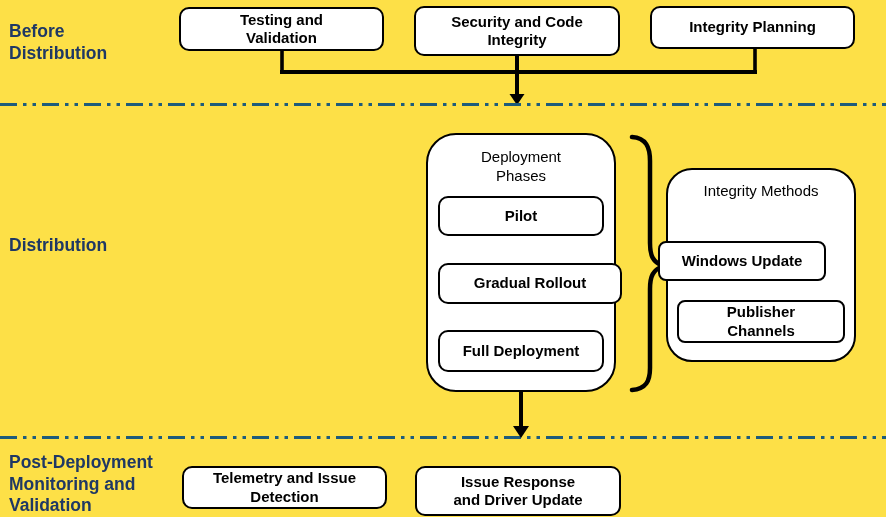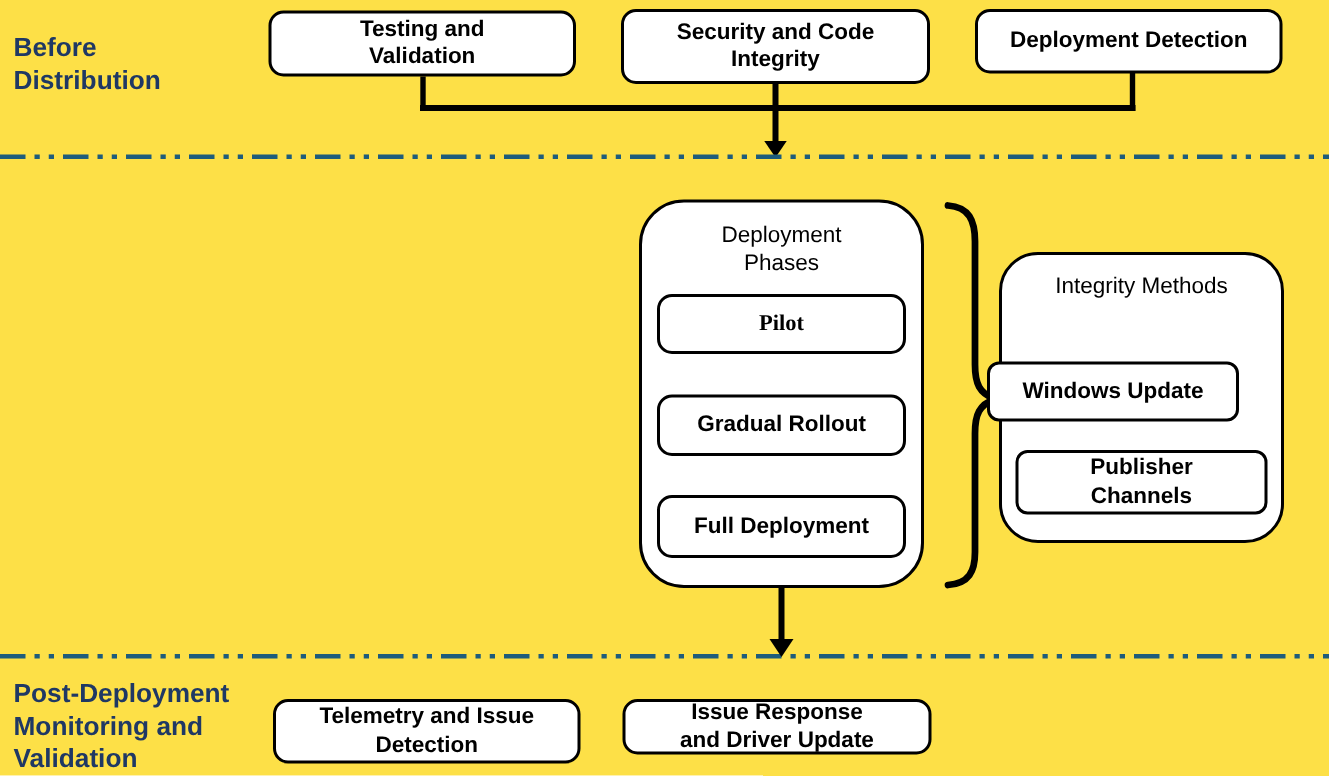--- a/index.html
+++ b/index.html
@@ -66,40 +66,41 @@
       <line class="conn" x1="521" y1="392" x2="521" y2="428" stroke-width="4"></line>
       <polygon class="head" points="513,426 529,426 521,438"></polygon>
     </g>
 
     <path class="brace" d="M 632 137 C 646 138 650 147 650 161 L 650 243 C 650 256 653 262 663 266
              C 653 270 650 276 650 289 L 650 368 C 650 381 646 389 632 390"></path>
   </svg>
 
   <div class="section-label" style="left:9px;top:21px;width:130px;">Before Distribution</div>
 
+  <div class="section-label" style="left:9px;top:235px;width:160px;">Distribution</div>
 
   <div class="section-label" style="left:9px;top:452px;width:168px;">Post-Deployment Monitoring and Validation</div>
 
   <div class="box" style="left:179px;top:7px;width:205px;height:44px;padding:0 40px;">Testing and Validation</div>
 
   <div class="box" style="left:414px;top:6px;width:206px;height:50px;padding:0 25px;">Security and Code Integrity</div>
 
-  <div class="box" style="left:650px;top:6px;width:205px;height:43px;padding:0 8px;">Deployment Detection</div>
+  <div class="box" style="left:650px;top:6px;width:205px;height:43px;padding:0 8px;">Integrity Planning</div>
 
   <div class="container-box" style="left:426px;top:133px;width:190px;height:259px;border-radius:30px;"></div>
   <div class="group-title" style="left:461px;top:148px;width:120px;">Deployment Phases</div>
 
-  <div class="box" style="left:438px;top:196px;width:166px;height:40px;font-family:Liberation Serif, serif;">Pilot</div>
-  <div class="box" style="left:438px;top:263px;width:166px;height:41px;">Gradual Rollout</div>
+  <div class="box" style="left:438px;top:196px;width:166px;height:40px;">Pilot</div>
+  <div class="box" style="left:438px;top:263px;width:184px;height:41px;">Gradual Rollout</div>
   <div class="box" style="left:438px;top:330px;width:166px;height:42px;">Full Deployment</div>
 
   <div class="container-box" style="left:666px;top:168px;width:190px;height:194px;border-radius:26px;"></div>
   <div class="group-title" style="left:701px;top:182px;width:120px;">Integrity Methods</div>
 
   <div class="box" style="left:658px;top:241px;width:168px;height:40px;border-radius:8px;padding:1px 6px;">Windows Update</div>
   <div class="box" style="left:677px;top:300px;width:168px;height:43px;border-radius:8px;padding:0 38px;">Publisher Channels</div>
 
   <div class="box" style="left:182px;top:466px;width:205px;height:43px;padding:0 22px;">Telemetry and Issue Detection</div>
 
-  <div class="box" style="left:415px;top:466px;width:206px;height:37px;padding:0 30px;">Issue Response and Driver Update</div>
+  <div class="box" style="left:415px;top:466px;width:206px;height:50px;padding:0 30px;">Issue Response and Driver Update</div>
 
 
 </div>
 
 </body></html>

